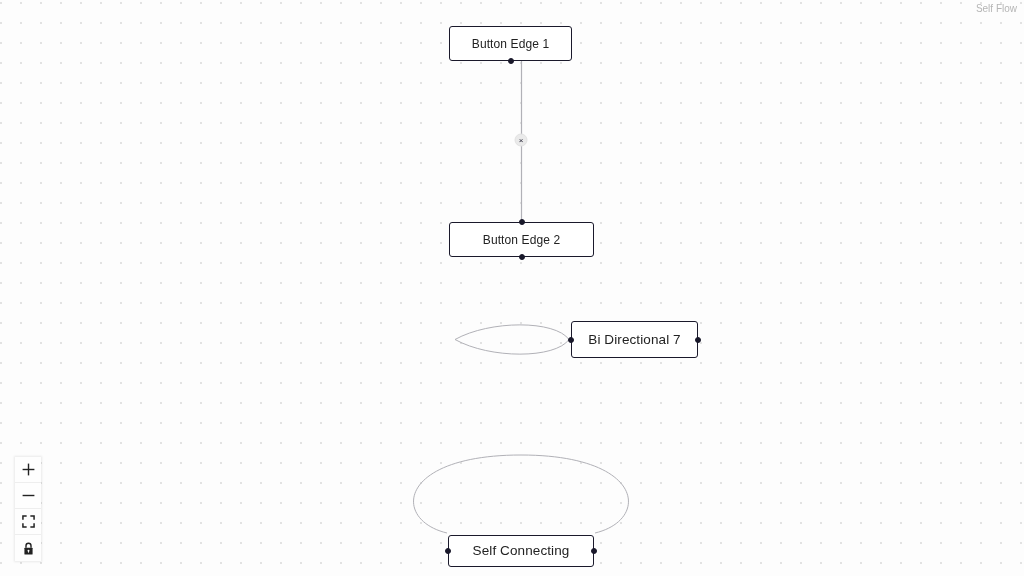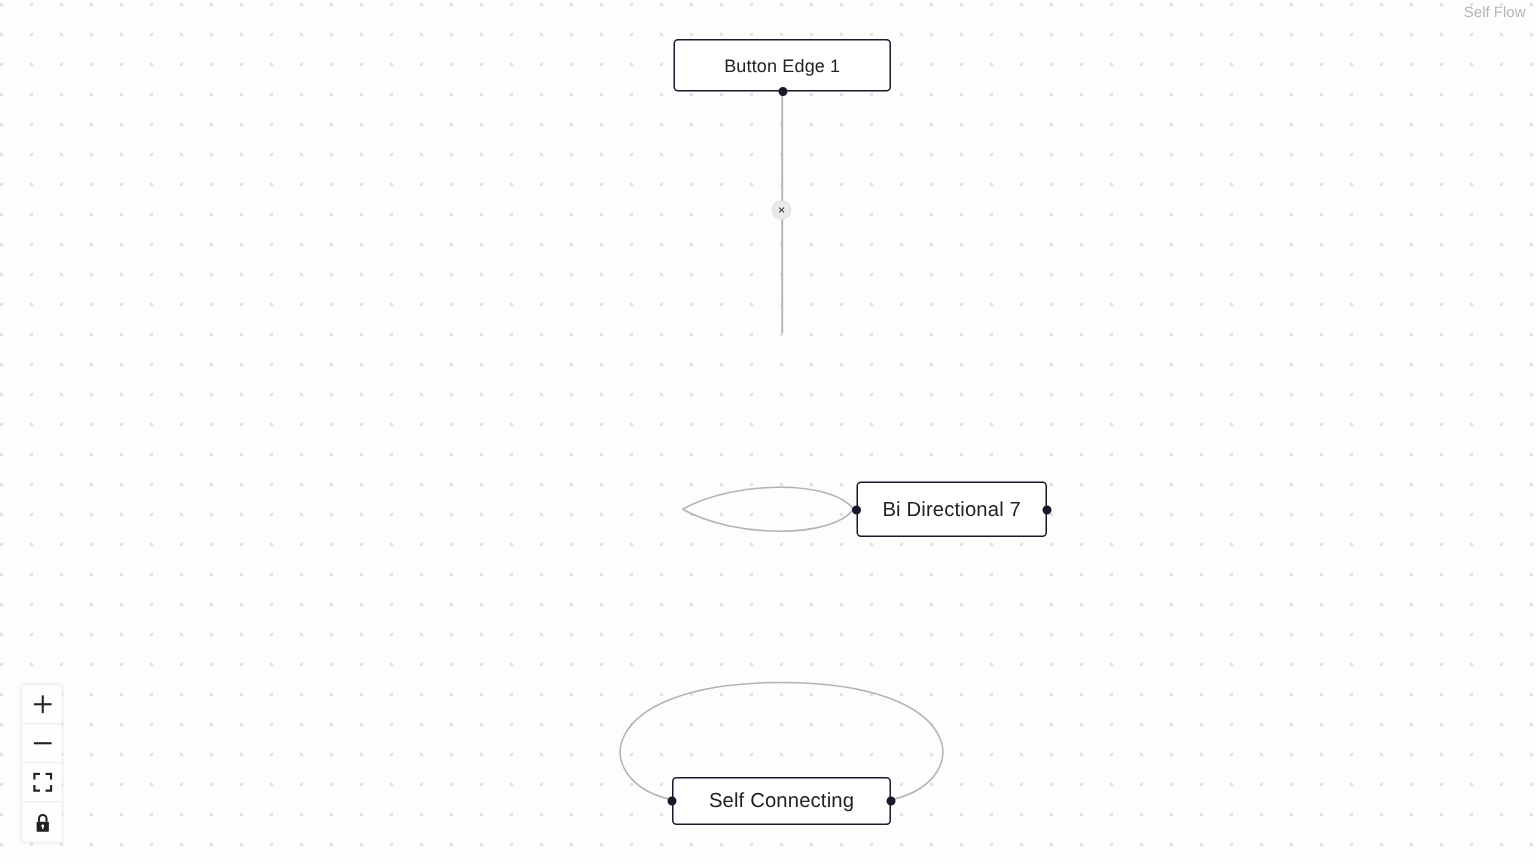--- a/index.html
+++ b/index.html
@@ -152,34 +152,39 @@
 
     <path class="edge-path" d="M 569 339.5 C 555 359 490 359 455 339.5" stroke="#b1b1b7"></path>
 
     <path class="edge-path" d="M 595 533 C 650 520 645 455 521 455 C 397 455 392 520 447 533" stroke="#b1b1b7"></path>
   </svg>
 
   <div class="edge-button-wrap" id="edge-button-wrap" style="left: 521px; top: 140px;">
     <button class="edge-button">×</button>
   </div>
 
-  <div class="rf-node" id="node-0" style="left: 449px; top: 26px; width: 145px; height: 35px; align-items: center;">
+  <div class="rf-node" id="node-0" style="left: 449px; top: 26px; width: 123px; height: 35px; align-items: center;">
     <span class="node-label">Button Edge 1</span>
     <span class="handle handle-bottom"></span>
   </div>
 
+  <div class="rf-node" id="node-1" style="left: 449px; top: 222px; width: 145px; height: 35px;">
+    <span class="node-label">Button Edge 2</span>
+    <span class="handle handle-top"></span>
+    <span class="handle handle-bottom"></span>
+  </div>
 
 
   <div class="rf-node node-big" id="node-3" style="left: 571px; top: 321px; width: 127px; height: 37px;">
     <span class="node-label">Bi Directional 7</span>
     <span class="handle handle-left"></span>
     <span class="handle handle-right"></span>
   </div>
 
-  <div class="rf-node node-big" id="node-4" style="left: 448px; top: 518px; width: 146px; height: 32px; text-align: right;">
+  <div class="rf-node node-big" id="node-4" style="left: 448px; top: 535px; width: 146px; height: 32px; text-align: right;">
     <span class="node-label">Self Connecting</span>
     <span class="handle handle-left"></span>
     <span class="handle handle-right"></span>
   </div>
 
   <div id="controls">
     <button class="control-btn" title="zoom in">
       <svg width="13" height="13" viewBox="0 0 13 13">
         <rect x="5.8" y="0.6" width="1.4" height="11.8" fill="#222"></rect>
         <rect x="0.6" y="5.8" width="11.8" height="1.4" fill="#222"></rect>

